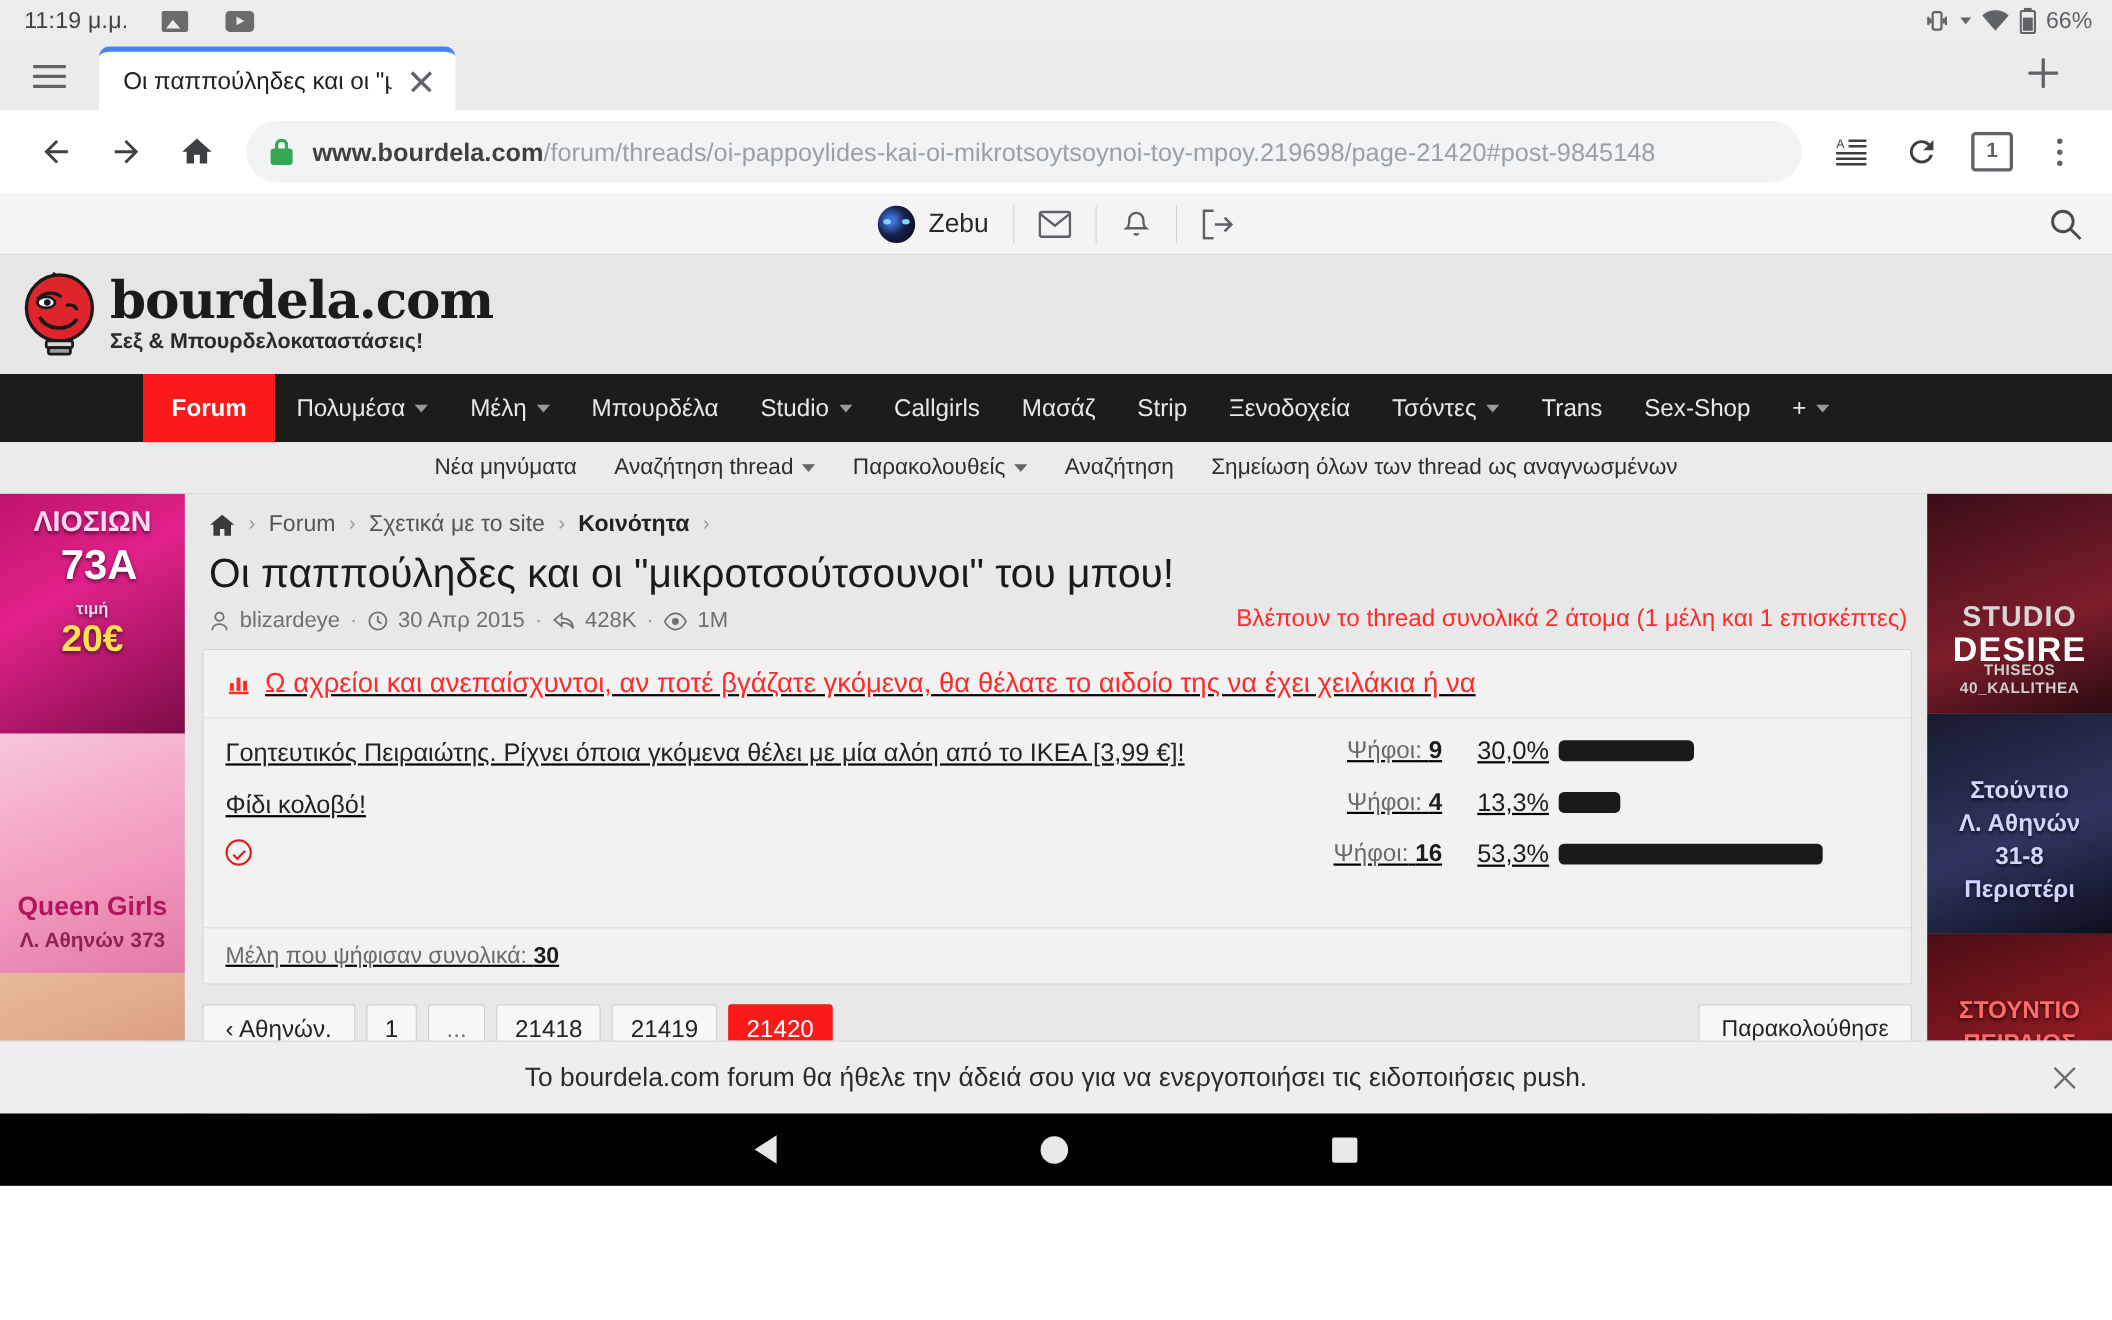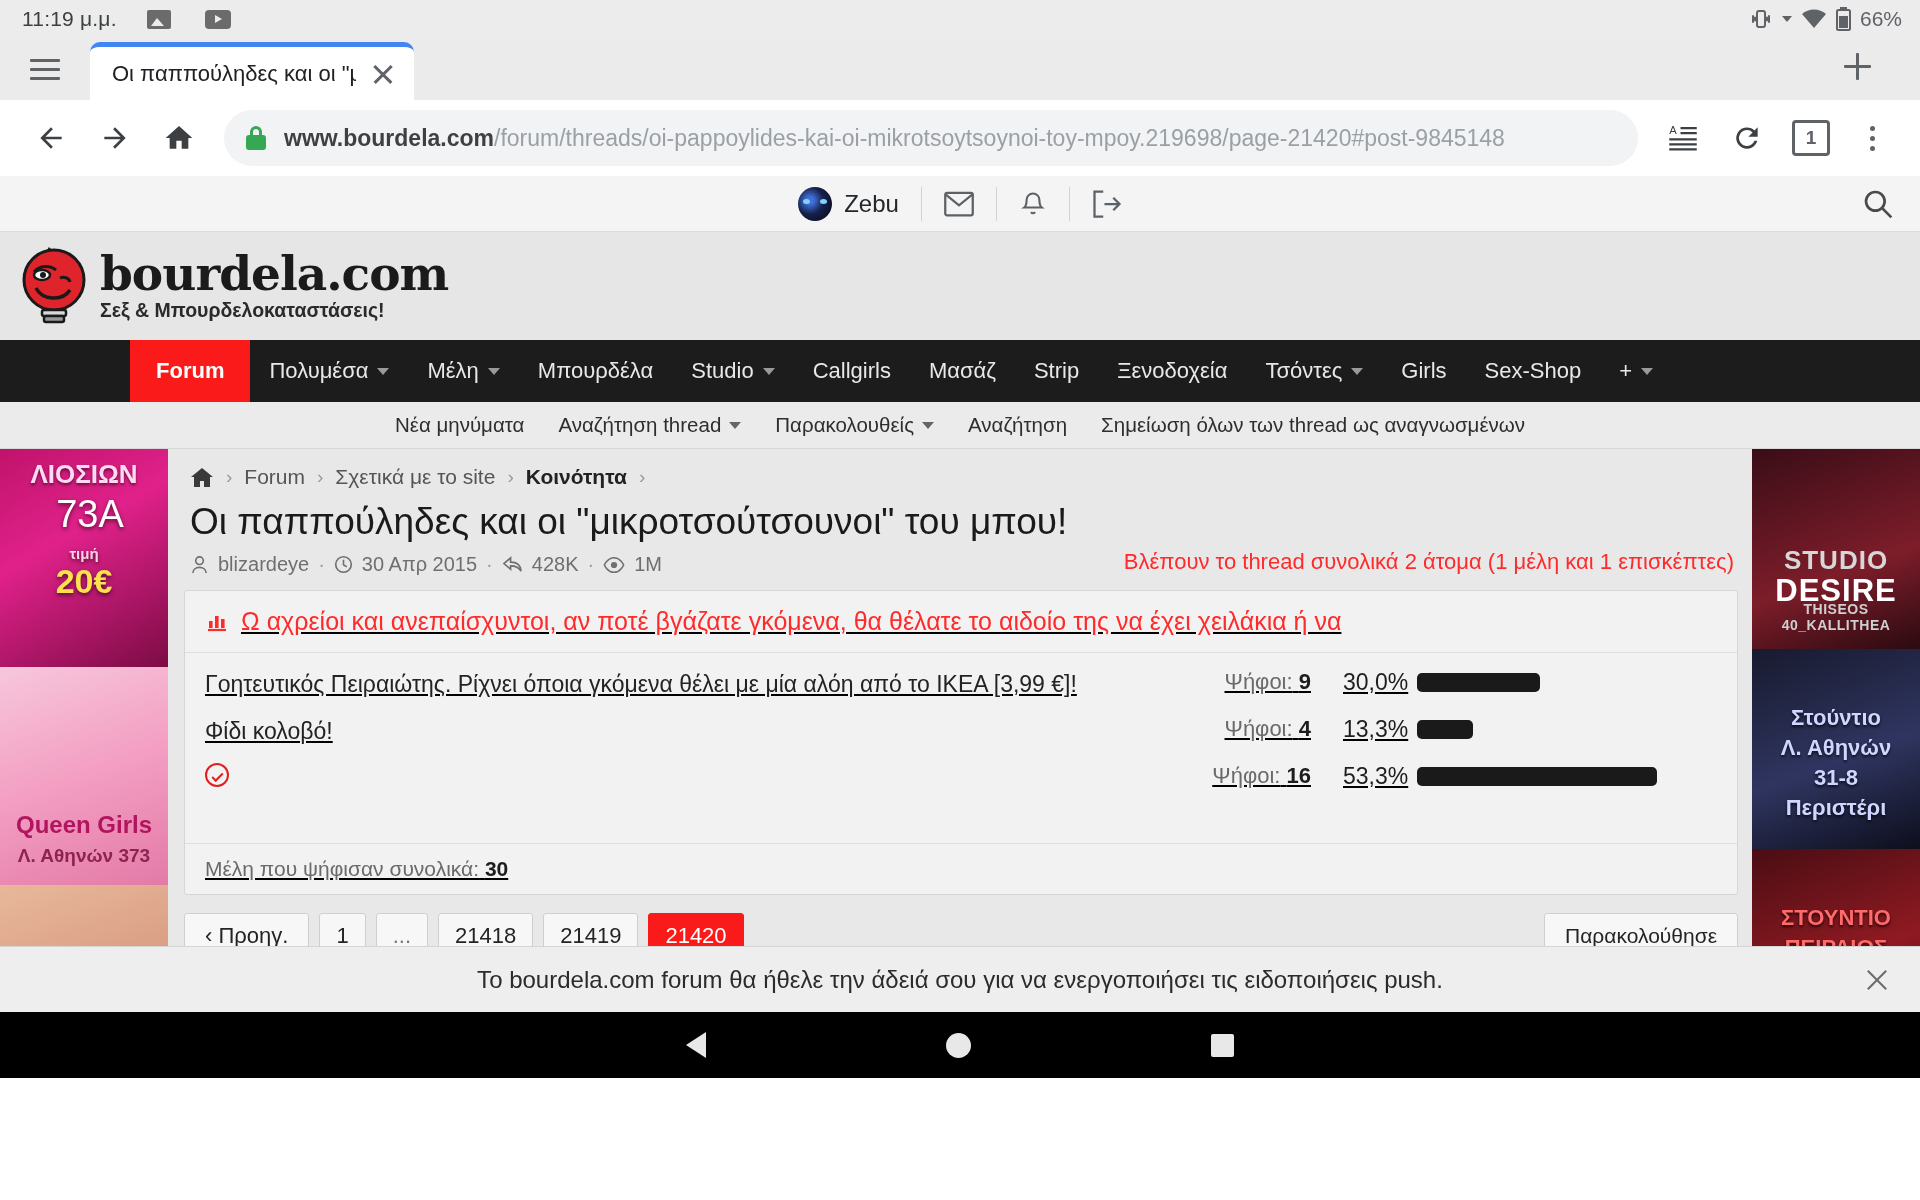--- a/index.html
+++ b/index.html
@@ -138,21 +138,21 @@
   .ad1 { height: 218px; background: linear-gradient(150deg,#c0136b 0%,#e0218a 40%,#7c0c45 100%); }
   .ad2 { height: 218px; background: linear-gradient(160deg,#f7c7dc 0%,#f39ec2 50%,#e37aa7 100%); }
   .ad3 { height: 210px; background: linear-gradient(160deg,#e8b89a 0%,#d99c82 50%,#b5705c 100%); }
   .ad4 { height: 200px; background: linear-gradient(160deg,#3a0d17 0%,#7d1d2a 60%,#2a0a10 100%); }
   .ad5 { height: 200px; background: linear-gradient(160deg,#181a2e 0%,#2f3560 55%,#0d0e1c 100%); }
   .ad6 { height: 200px; background: linear-gradient(160deg,#4a0d13 0%,#8f1a22 55%,#33070c 100%); }
 
   .ad-t1 { position: absolute; top: 10px; left: 0; right: 0; text-align: center;
     font-size: 26px; font-weight: 700; color: #ffd9f1; text-shadow: 0 2px 3px rgba(0,0,0,.5); }
   .ad-t2 { position: absolute; top: 44px; left: 0; right: 0; text-align: center;
-    font-size: 38px; font-weight: 400; color: #fff; text-shadow: 0 2px 4px rgba(0,0,0,.6); padding-left: 12px; }
+    font-size: 38px; font-weight: 700; color: #fff; text-shadow: 0 2px 4px rgba(0,0,0,.6); padding-left: 12px; }
   .ad-price { position: absolute; top: 96px; left: 0; right: 0; text-align: center;
     font-size: 34px; font-weight: 800; color: #ffe14d; text-shadow: 0 2px 4px rgba(0,0,0,.6); }
   .ad-price small { display: block; font-size: 15px; color: #ffd0e8; font-weight: 600; }
   .ad-qg { position: absolute; bottom: 46px; left: 0; right: 0; text-align: center;
     font-size: 24px; font-weight: 700; color: #b2145f; }
   .ad-qg2 { position: absolute; bottom: 18px; left: 0; right: 0; text-align: center;
     font-size: 19px; font-weight: 700; color: #8d2350; }
   .ad-cap { position: absolute; left: 0; right: 0; text-align: center;
     font-size: 19px; font-weight: 800; letter-spacing: 1px; }
   .ad-cap.t1 { top: 96px; font-size: 26px; color: #d7d7d7; }
@@ -418,21 +418,21 @@
         <span>Strip</span>
       </a>
     <a class="nav-item">
         <span>Ξενοδοχεία</span>
       </a>
     <a class="nav-item">
         <span>Τσόντες</span>
         <i class="caret"></i>
       </a>
     <a class="nav-item">
-        <span>Girls</span>
+        <span>Trans</span>
       </a>
     <a class="nav-item">
         <span>Sex-Shop</span>
       </a>
     <a class="nav-item">
         <span>+</span>
         <i class="caret"></i>
       </a>
   </nav>
 
@@ -570,21 +570,21 @@
           </div>
         </div>
 
         <div class="poll-total">
           <span>Μέλη που ψήφισαν συνολικά:</span>
           <b>30</b>
         </div>
       </div>
 
       <div class="pager">
-        <a class="pg prev">‹ Προηγ.</a>
+        <a class="pg prev">‹ Αθηνών.</a>
         <a class="pg">1</a>
         <span class="pg dots">...</span>
         <a class="pg">21418</a>
         <a class="pg">21419</a>
         <a class="pg current">21420</a>
         <a class="watch-btn">Παρακολούθησε</a>
       </div>
 
       <div class="post">
         <div class="post-avatar-cell">

